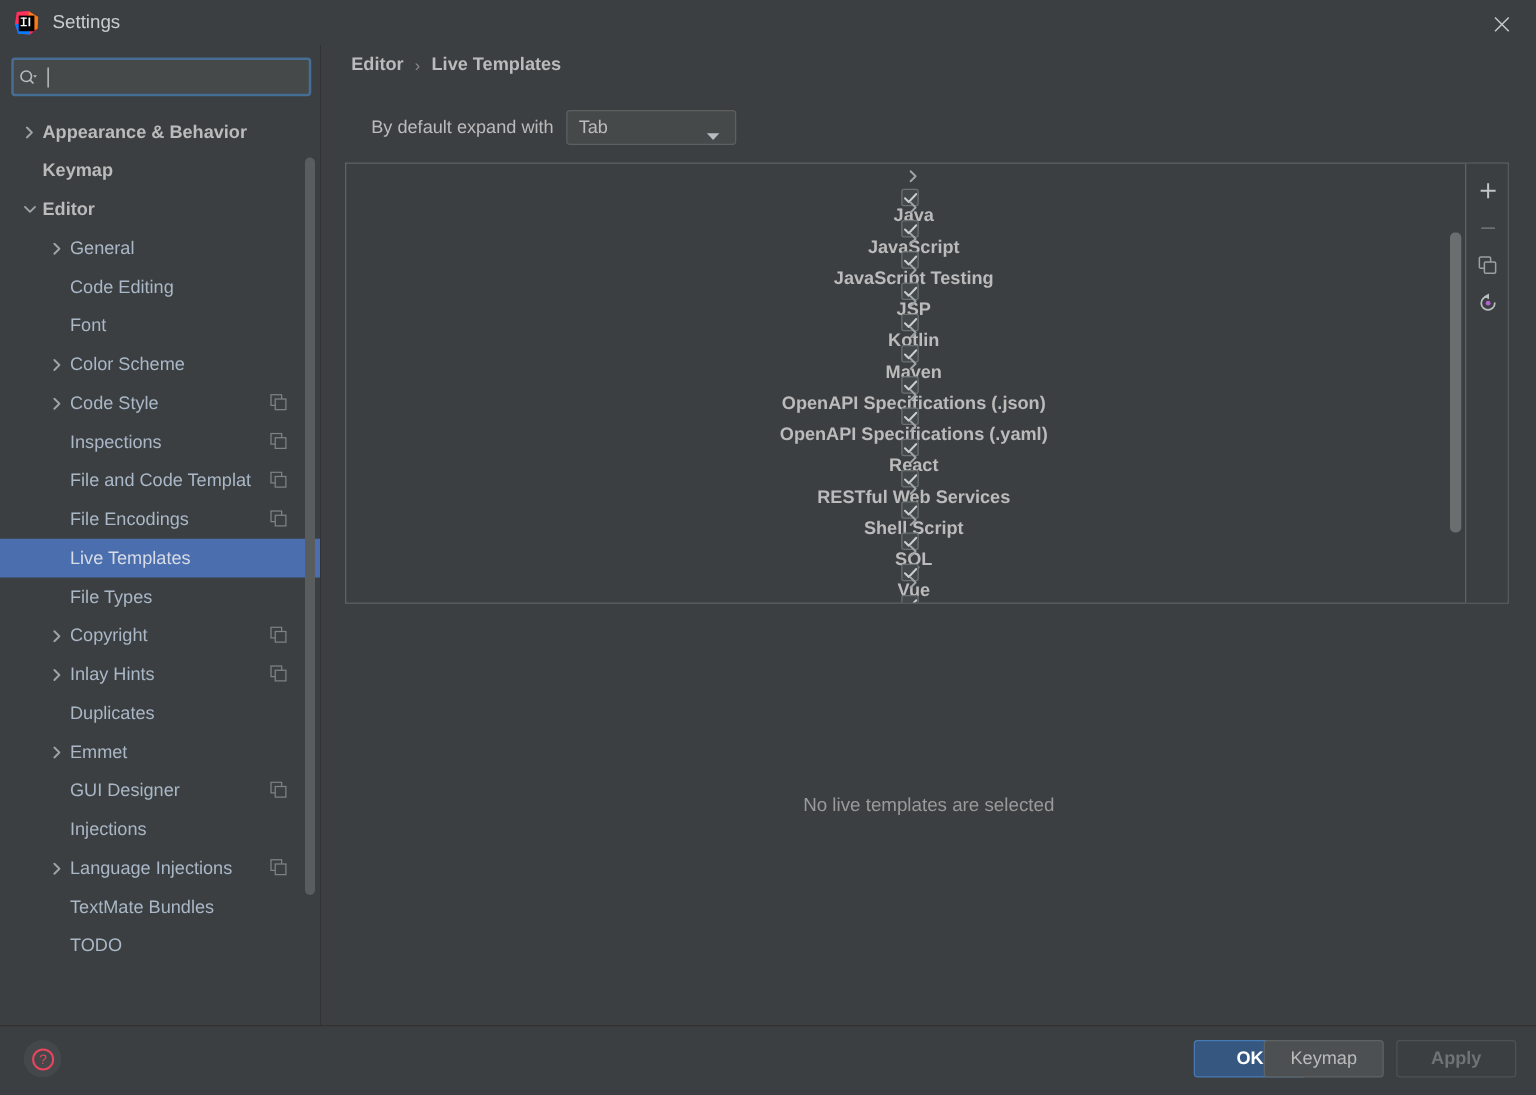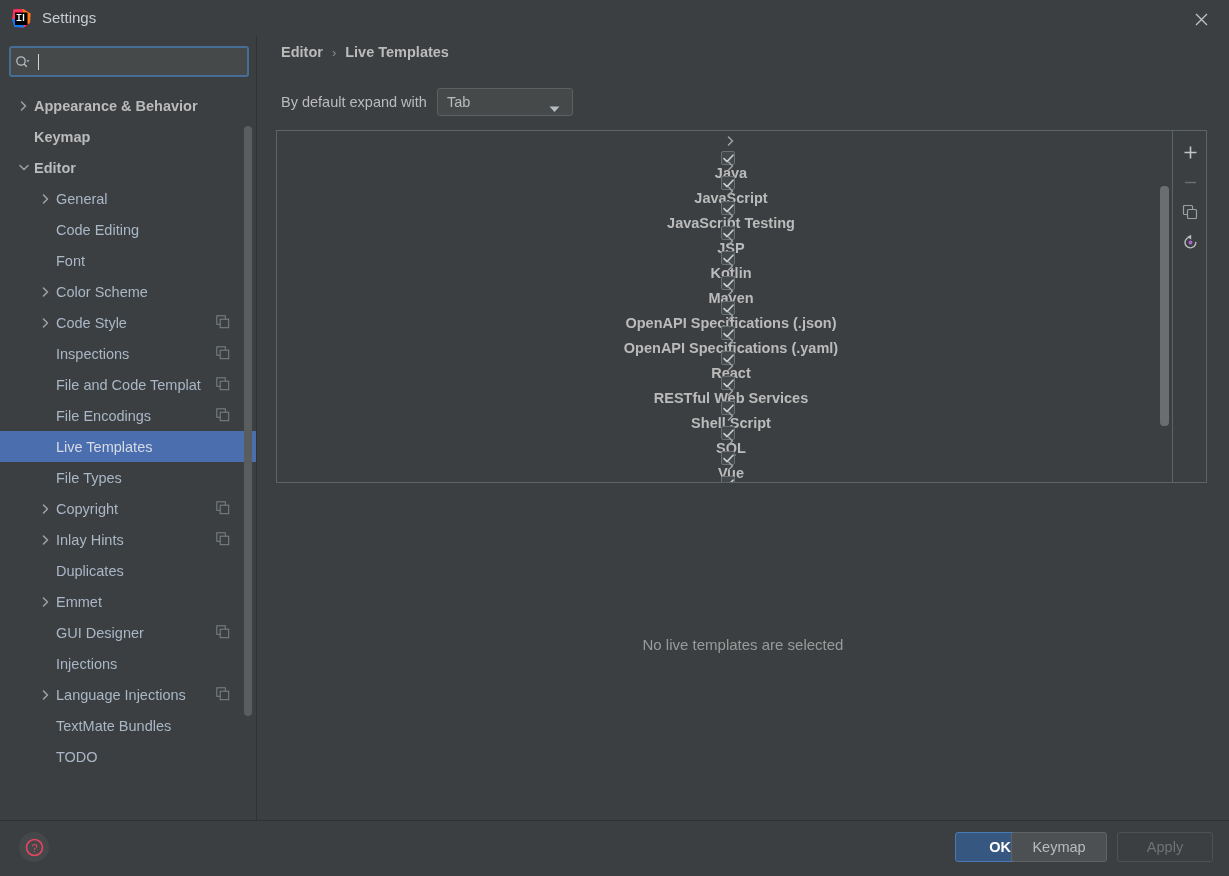--- a/index.html
+++ b/index.html
@@ -160,21 +160,21 @@
   }
   .bc-sep {
     margin: 0 9px;
     color: #8c8c8c;
     font-weight: normal;
     font-size: 13px;
   }
 
   .expand-row {
     position: absolute;
-    left: 24px; top: 52px;
+    left: 40px; top: 52px;
     display: flex;
     align-items: center;
   }
   .expand-label {
     font-size: 14.5px;
     color: #bbbbbb;
     margin-right: 10px;
   }
   .combo {
     width: 136px; height: 28px;
@@ -311,20 +311,21 @@
     left: 1011px; width: 96px;
     background: #4c5052;
     border: 1px solid #5e6364;
     color: #bbbbbb;
   }
   .btn-apply {
     left: 1117px; width: 96px;
     background: #3c3f41;
     border: 1px solid #4e5254;
     color: #6f7375;
+    font-weight: bold;
   }
 </style>
 </head>
 <body>
 
 <div id="root">
 
   <div class="titlebar">
     <div class="title-logo">
       <svg width="21" height="21" viewBox="0 0 21 21">

